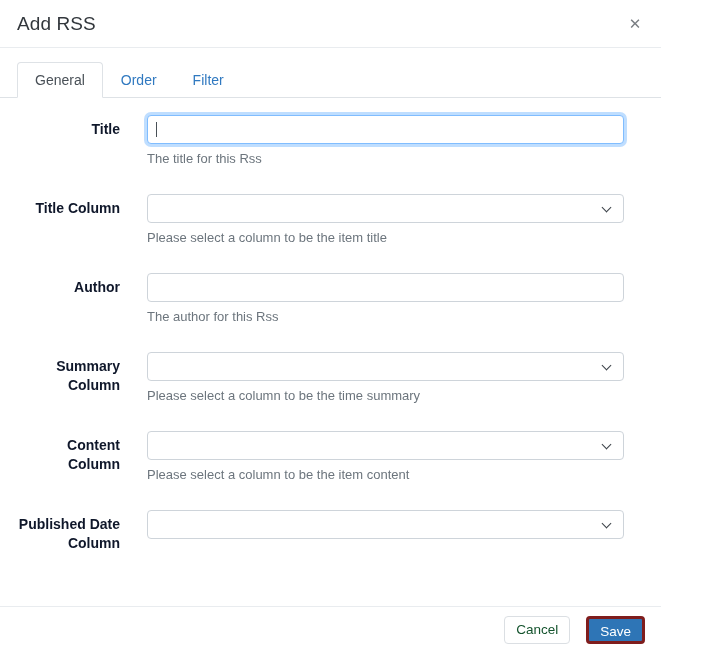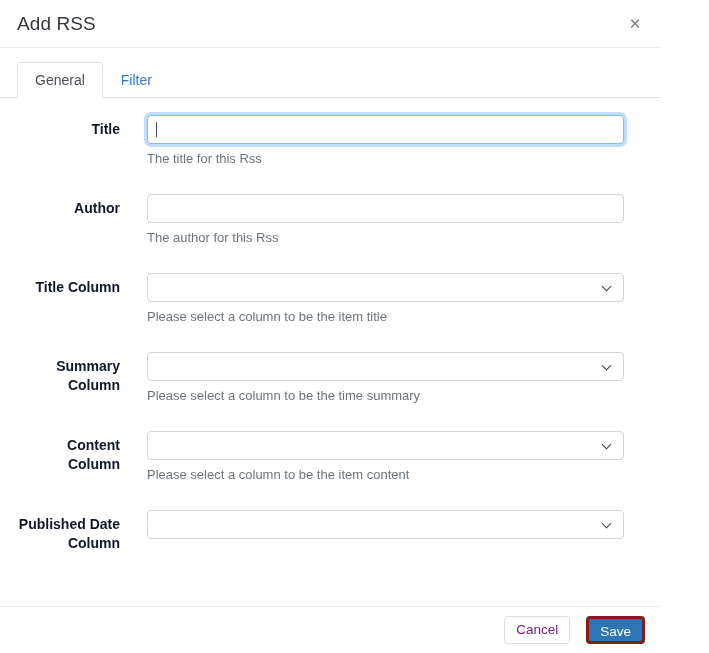--- a/index.html
+++ b/index.html
@@ -156,21 +156,21 @@
     font-size: 13.5px;
     height: 28px;
     padding: 0 11px;
     border-radius: 4px;
     cursor: pointer;
     line-height: 26px;
   }
   .btn-cancel {
     background: #fff;
     border: 1px solid #dbdfe3;
-    color: #701a75;
+    color: #14532d;
     text-align: center;
   }
   .btn-save {
     background: #2e75b6;
     border: 3px solid #7f1d1d;
     color: #fff;
   }
 </style>
 </head>
 <body>
@@ -179,54 +179,55 @@
 
   <div class="modal-header">
     <div class="modal-title">Add RSS</div>
     <button class="close-btn">✕</button>
   </div>
 
   <div class="modal-body">
 
     <div class="tabs">
       <div class="tab active">General</div>
+      <div class="tab">Order</div>
       <div class="tab">Filter</div>
     </div>
 
     <div class="form">
 
       <div class="form-row">
         <label class="form-label">Title</label>
         <div class="control-col">
           <div class="input-wrap focused">
             <input class="text-input" type="text" value="" style="">
             <span class="caret"></span>
           </div>
           <div class="help-text">The title for this Rss</div>
         </div>
       </div>
 
       <div class="form-row">
+        <label class="form-label">Title Column</label>
+        <div class="control-col">
+          <div class="select-box">
+            <div class="select-value"></div>
+            <span class="chevron"></span>
+          </div>
+          <div class="help-text">Please select a column to be the item title</div>
+        </div>
+      </div>
+
+      <div class="form-row">
         <label class="form-label">Author</label>
         <div class="control-col">
           <div class="input-wrap">
             <input class="text-input" type="text" value="" style="">
           </div>
           <div class="help-text">The author for this Rss</div>
-        </div>
-      </div>
-
-      <div class="form-row">
-        <label class="form-label">Title Column</label>
-        <div class="control-col">
-          <div class="select-box">
-            <div class="select-value"></div>
-            <span class="chevron"></span>
-          </div>
-          <div class="help-text">Please select a column to be the item title</div>
         </div>
       </div>
 
       <div class="form-row">
         <label class="form-label">Summary Column</label>
         <div class="control-col">
           <div class="select-box">
             <div class="select-value"></div>
             <span class="chevron"></span>
           </div>

